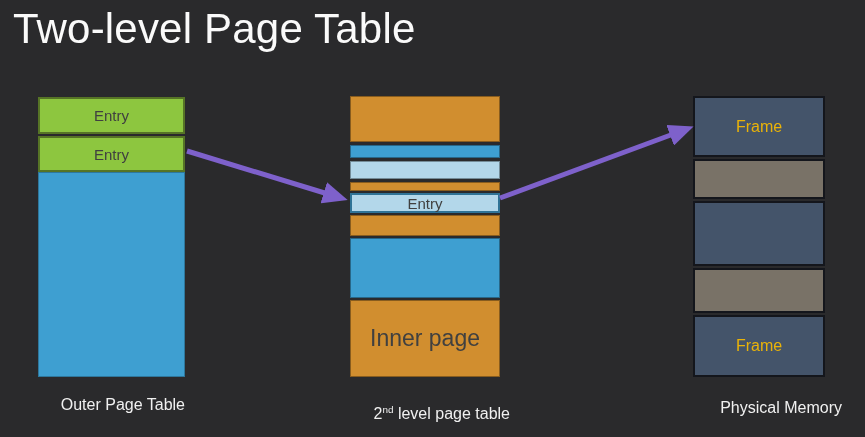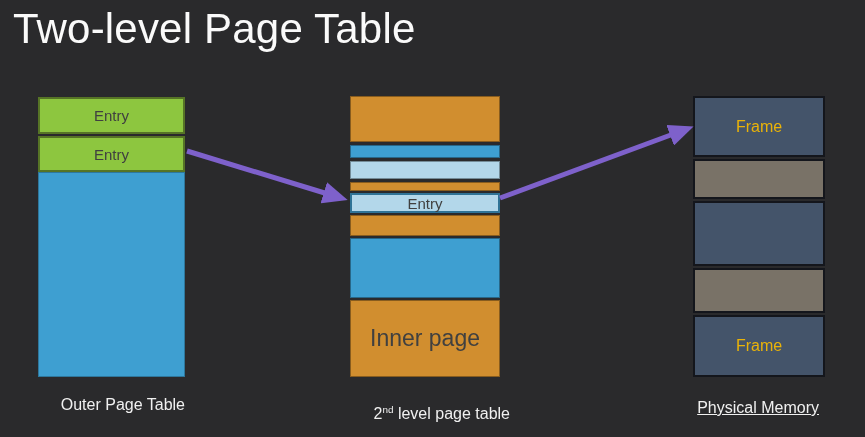--- a/index.html
+++ b/index.html
@@ -58,21 +58,21 @@
   
   .col-label {
     position: absolute;
     color: var(--label-text, #f0f0f0);
     font-size: 16px;
     text-align: right;
     white-space: nowrap;
   }
   .label-outer  { left: 38px;  top: 396px; width: 147px; }
   .label-second { left: 340px; top: 405px; width: 170px; }
-  .label-phys   { left: 670px; top: 399px; width: 149px; text-decoration: underline; }
+  .label-phys   { left: 693px; top: 399px; width: 149px; }
   .label-second sup { font-size: 62%; line-height: 0; }
   
   .arrows {
     position: absolute;
     left: 0; top: 0;
     pointer-events: none;
   }
   .arrow-line { stroke: var(--purple, #7e61cb); stroke-width: 5; fill: none; }
   .arrowhead-shape { fill: var(--purple, #7e61cb); }
 </style>

